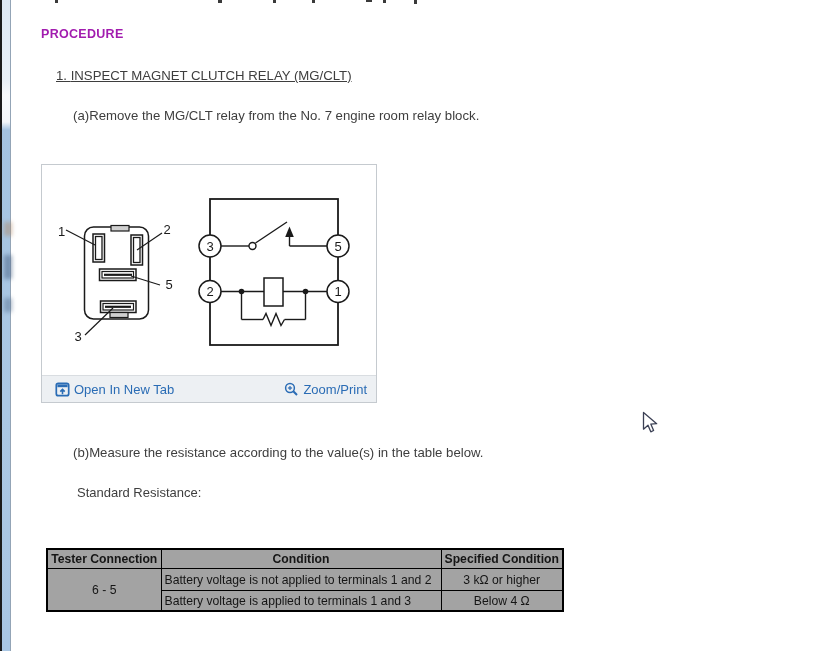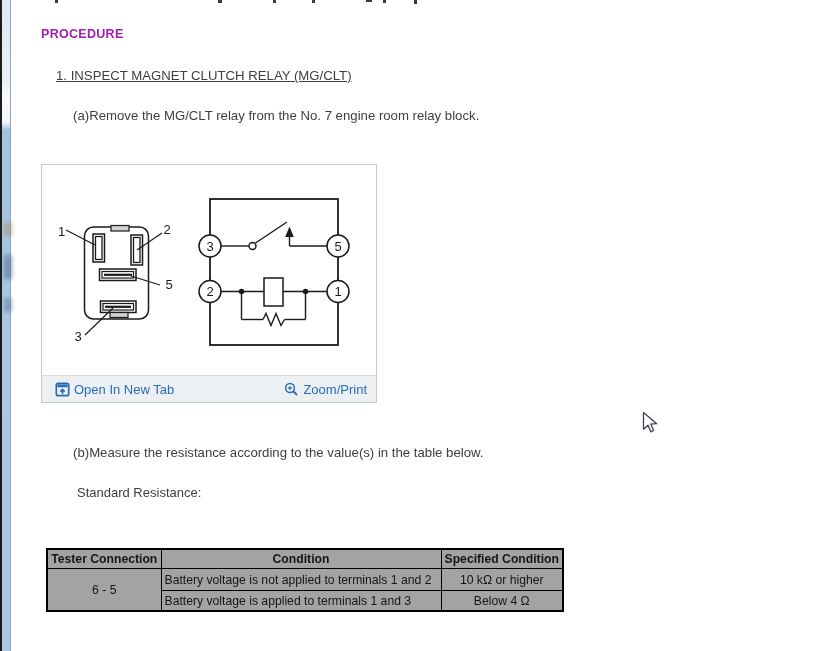--- a/index.html
+++ b/index.html
@@ -182,21 +182,21 @@
     </colgroup>
   <tbody>
       <tr>
     <th>Tester Connection</th>
     <th>Condition</th>
     <th>Specified Condition</th>
   </tr>
   <tr>
     <td class="c-center" rowspan="2" style="height:21px">6 - 5</td>
     <td class="c-left" style="height:21px">Battery voltage is not applied to terminals 1 and 2</td>
-    <td class="c-center" style="height:21px">10 kΩ or higher</td>
+    <td class="c-center" style="height:21px">3 kΩ or higher</td>
   </tr>
   <tr>
     <td class="c-left">Battery voltage is applied to terminals 1 and 3</td>
     <td class="c-center">Below 4 Ω</td>
   </tr>
 </tbody>
   </table>
 
 <div class="cursor">
   <svg width="17" height="23" viewBox="0 0 17 23">

